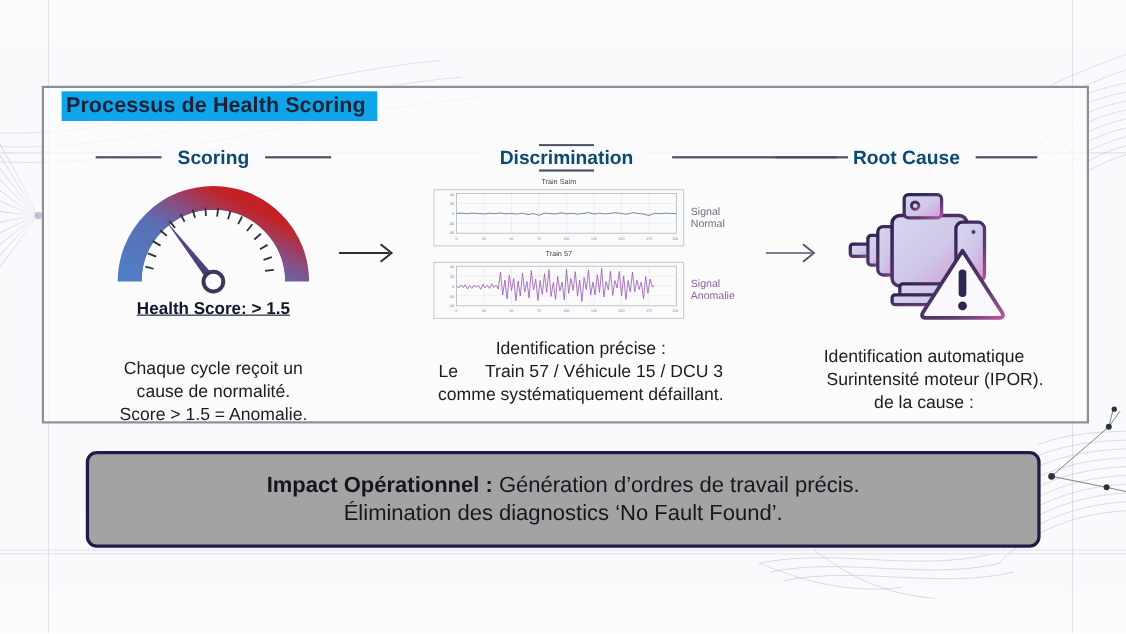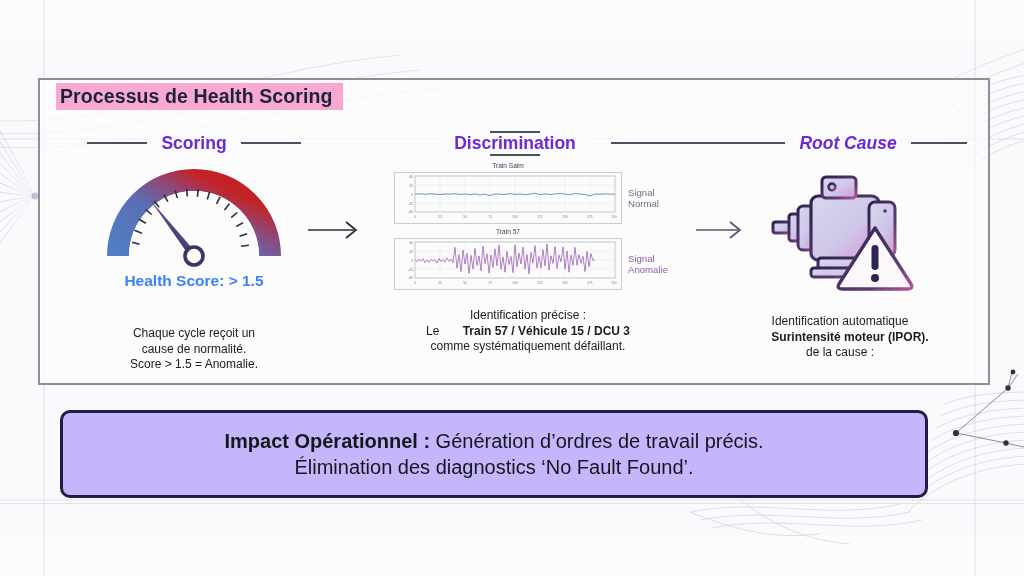--- a/index.html
+++ b/index.html
@@ -38,21 +38,21 @@
   }
   
   #card-title {
     position: absolute;
     left: 56px;
     top: 83px;
     font-size: 19.5px;
     font-weight: bold;
     color: #1b2239;
     letter-spacing: .1px;
-    background: #f9a8d4;
+    background: #0ea5e9;
     padding: 2px 10px 2px 4px;
     white-space: nowrap;
   }
 
   
   .col-head {
     position: absolute;
     top: 130px;
     height: 26px;
     display: flex;
@@ -60,48 +60,49 @@
     justify-content: center;
   }
   .col-head .hrule {
     height: 2px;
     background: #4a5162;
     flex: 0 0 auto;
   }
   .col-head .htxt {
     font-size: 17.5px;
     font-weight: bold;
-    color: #6d28d9;
+    color: #0c4a6e;
     padding: 0 14px;
     background: #fbfbfd;
     white-space: nowrap;
   }
 
   
   .column {
     position: absolute;
     top: 160px;
     text-align: center;
   }
   .col-caption {
-    font-size: 12px;
+    font-size: 16px;
     line-height: 1.30;
     color: #1c1c1c;
     white-space: nowrap;
   }
-  .col-caption b { font-weight: bold; margin-left: 20px; }
+  .col-caption b { font-weight: normal; margin-left: 20px; }
 
   
   #gauge-wrap { width: 100%; display: flex; justify-content: center; }
   #gauge-label {
     margin-top: 4px;
     font-size: 15.5px;
     font-weight: bold;
-    color: #3b82f6;
+    color: #0f172a;
     white-space: nowrap;
+    text-decoration: underline;
   }
 
   
   .chart-row { display: flex; align-items: center; gap: 6px; padding-left: 24px; }
   .chart-box {
     background: #fbfbfc;
     border: 1px solid #c9ccd4;
     box-sizing: border-box;
     position: relative;
   }
@@ -122,25 +123,25 @@
   }
   .sig-normal { color: #6b7180; }
   .sig-anom   { color: #8d5fa6; }
 
   
   .arrow { position: absolute; }
 
   
   #impact-box {
     position: absolute;
-    left: 60px;
+    left: 78px;
     top: 410px;
     width: 868px;
     height: 88px;
-    background: #c4b5fd;
+    background: #a3a3a3;
     border: 3px solid #241a48;
     border-radius: 10px;
     box-sizing: border-box;
     display: flex;
     flex-direction: column;
     align-items: center;
     justify-content: center;
   }
   #impact-box .line {
     font-size: 20px;
@@ -261,21 +262,21 @@
     <div class="htxt">Scoring</div>
     <div class="hrule" style="width:60px;"></div>
   </div>
 
   <div class="col-head" style="left:360px; width:310px;flex-direction:column;">
     <div class="hrule" style="width:50px;"></div>
     <div class="htxt">Discrimination</div>
     <div class="hrule" style="width:50px;"></div>
   </div>
 
-  <div class="col-head" style="left:708px; width:280px;font-style:italic;">
+  <div class="col-head" style="left:684px; width:280px;">
     <div class="hrule" style="width:56px;"></div>
     <div class="htxt">Root Cause</div>
     <div class="hrule" style="width:56px;"></div>
   </div>
 
   <div style="position:absolute; left:611px; top:142px; width:160px; height:2px; background:#4a5162;"></div>
 
   <div class="column" style="left:74px; width:240px;">
     <div id="gauge-wrap">
       <svg width="180" height="108" viewBox="0 0 180 108">

